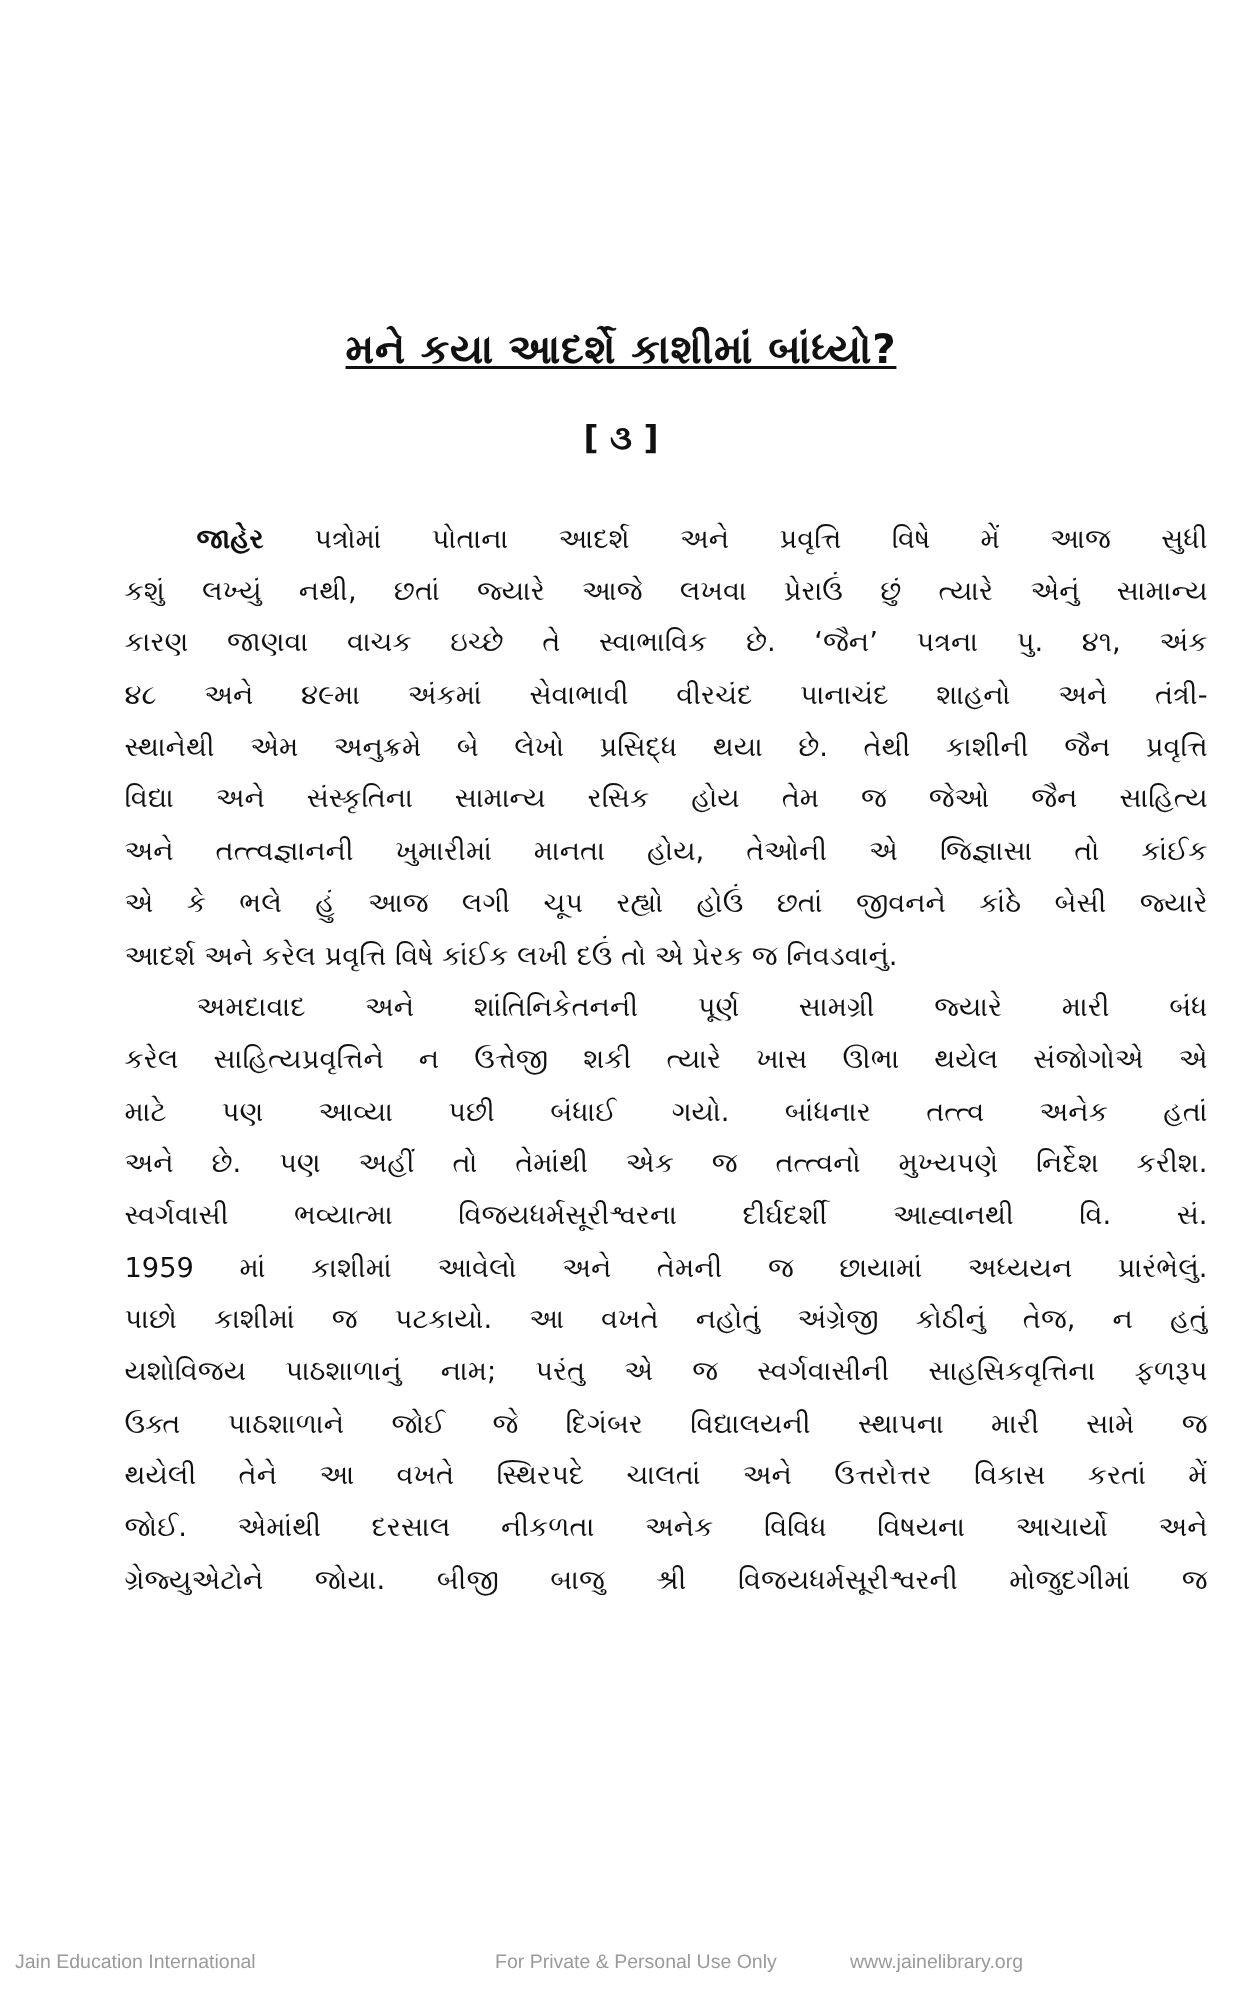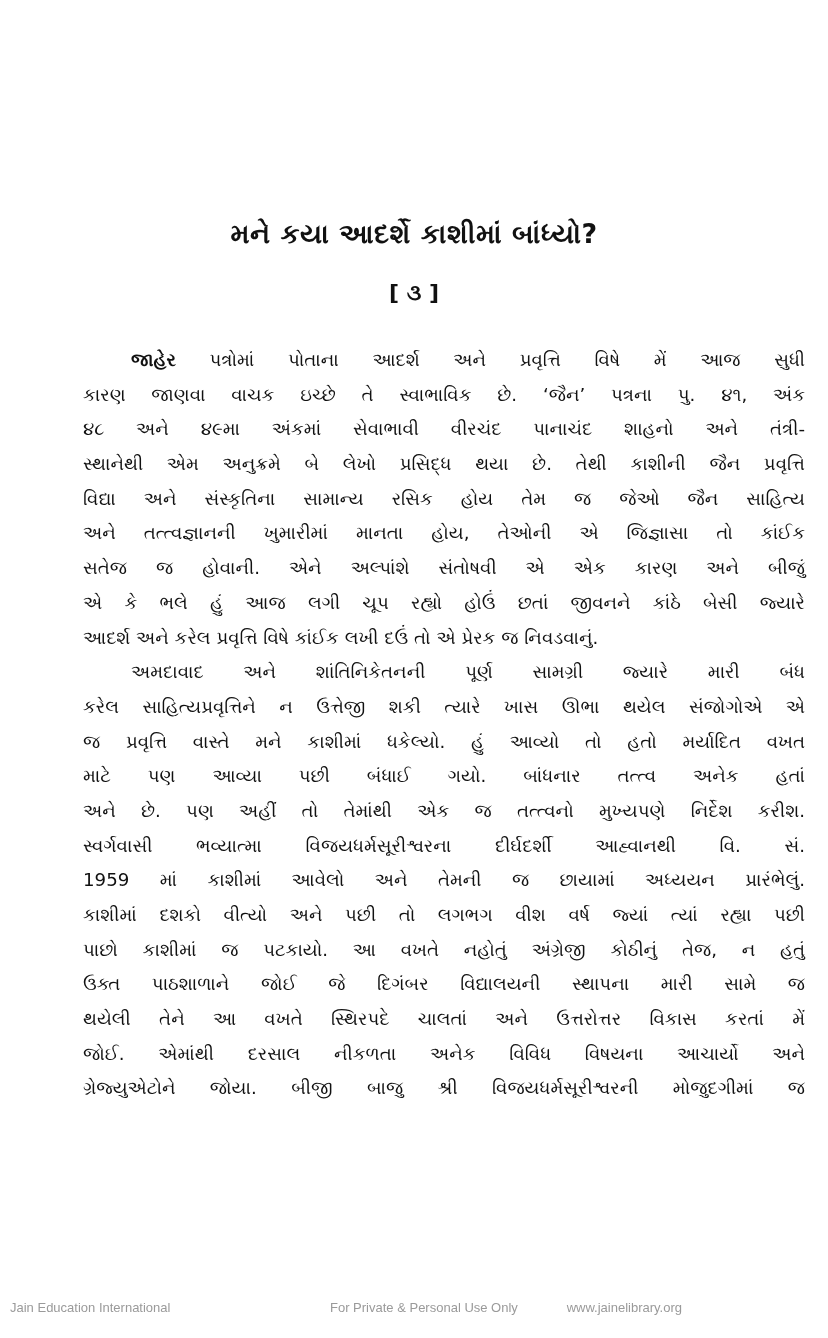--- a/index.html
+++ b/index.html
@@ -2,21 +2,21 @@
 <html><head>
   <meta charset="utf-8">
   <style>
     html, body { margin: 0; padding: 0; background: #ffffff; }
     body {
       width: 828px; height: 1338px; position: relative; overflow: hidden;
       font-family: "DejaVu Sans", sans-serif; color: #111;
     }
     .page-title {
       position: absolute; left: 0; width: 828px; top: 218px;
-      text-align: center; font-size: 27px; font-weight: bold; letter-spacing: 0.5px;
+      text-align: center; font-size: 27px; font-weight: bold; letter-spacing: 0.5px; text-decoration: underline;
     }
     .chapter-num {
       position: absolute; left: 0; width: 828px; top: 280px;
       text-align: center; font-size: 22px; font-weight: bold;
     }
     .body-text {
       position: absolute; left: 83px; width: 722px; top: 343px;
     }
     .para { margin: 0; }
     .para + .para { }
@@ -38,39 +38,38 @@
   </style>
 </head>
 <body>
 
 <div class="page-title">મને કયા આદર્શે કાશીમાં બાંધ્યો?</div>
 <div class="chapter-num">[ ૩ ]</div>
 
 <div class="body-text">
   <div class="para">
     <span class="line indent"><span class="lead">જાહેર</span><span> પત્રોમાં પોતાના આદર્શ અને પ્રવૃત્તિ વિષે મેં આજ સુધી</span></span>
+    <span class="line">કશું લખ્યું નથી, છતાં જ્યારે આજે લખવા પ્રેરાઉં છું ત્યારે એનું સામાન્ય</span>
     <span class="line">કારણ જાણવા વાચક ઇચ્છે તે સ્વાભાવિક છે. ‘જૈન’ પત્રના પુ. ૪૧, અંક</span>
     <span class="line">૪૮ અને ૪૯મા અંકમાં સેવાભાવી વીરચંદ પાનાચંદ શાહનો અને તંત્રી-</span>
     <span class="line">સ્થાનેથી એમ અનુક્રમે બે લેખો પ્રસિદ્ધ થયા છે. તેથી કાશીની જૈન પ્રવૃત્તિ</span>
     <span class="line">વિદ્યા અને સંસ્કૃતિના સામાન્ય રસિક હોય તેમ જ જેઓ જૈન સાહિત્ય</span>
     <span class="line">અને તત્ત્વજ્ઞાનની ખુમારીમાં માનતા હોય, તેઓની એ જિજ્ઞાસા તો કાંઈક</span>
-    <span class="line">સતેજ જ હોવાની. એને અલ્પાંશે સંતોષવી એ એક કારણ અને બીજું</span>
     <span class="line">એ કે ભલે હું આજ લગી ચૂપ રહ્યો હોઉં છતાં જીવનને કાંઠે બેસી જ્યારે</span>
     <span class="line last">આદર્શ અને કરેલ પ્રવૃત્તિ વિષે કાંઈક લખી દઉં તો એ પ્રેરક જ નિવડવાનું.</span>
   </div>
   <div class="para">
     <span class="line indent">અમદાવાદ અને શાંતિનિકેતનની પૂર્ણ સામગ્રી જ્યારે મારી બંધ</span>
     <span class="line">કરેલ સાહિત્યપ્રવૃત્તિને ન ઉત્તેજી શકી ત્યારે ખાસ ઊભા થયેલ સંજોગોએ એ</span>
-    <span class="line">જ પ્રવૃત્તિ વાસ્તે મને કાશીમાં ધકેલ્યો. હું આવ્યો તો હતો મર્યાદિત વખત</span>
     <span class="line">માટે પણ આવ્યા પછી બંધાઈ ગયો. બાંધનાર તત્ત્વ અનેક હતાં</span>
     <span class="line">અને છે. પણ અહીં તો તેમાંથી એક જ તત્ત્વનો મુખ્યપણે નિર્દેશ કરીશ.</span>
     <span class="line">સ્વર્ગવાસી ભવ્યાત્મા વિજયધર્મસૂરીશ્વરના દીર્ઘદર્શી આહ્વાનથી વિ. સં.</span>
     <span class="line">1959 માં કાશીમાં આવેલો અને તેમની જ છાયામાં અધ્યયન પ્રારંભેલું.</span>
-    <span class="line">કાશીમાં દશકો વીત્યો અને પછી તો લગભગ વીશ વર્ષ જ્યાં ત્યાં રહ્યા પછી</span>
     <span class="line">પાછો કાશીમાં જ પટકાયો. આ વખતે નહોતું અંગ્રેજી કોઠીનું તેજ, ન હતું</span>
+    <span class="line">યશોવિજય પાઠશાળાનું નામ; પરંતુ એ જ સ્વર્ગવાસીની સાહસિકવૃત્તિના ફળરૂપ</span>
     <span class="line">ઉક્ત પાઠશાળાને જોઈ જે દિગંબર વિદ્યાલયની સ્થાપના મારી સામે જ</span>
     <span class="line">થયેલી તેને આ વખતે સ્થિરપદે ચાલતાં અને ઉત્તરોત્તર વિકાસ કરતાં મેં</span>
     <span class="line">જોઈ. એમાંથી દરસાલ નીકળતા અનેક વિવિધ વિષયના આચાર્યો અને</span>
     <span class="line">ગ્રેજ્યુએટોને જોયા. બીજી બાજુ શ્રી વિજયધર્મસૂરીશ્વરની મોજુદગીમાં જ</span>
   </div>
 </div>
 
 <div class="footer">
   <span class="f-left">Jain Education International</span>
   <span class="f-center">For Private &amp; Personal Use Only</span>

